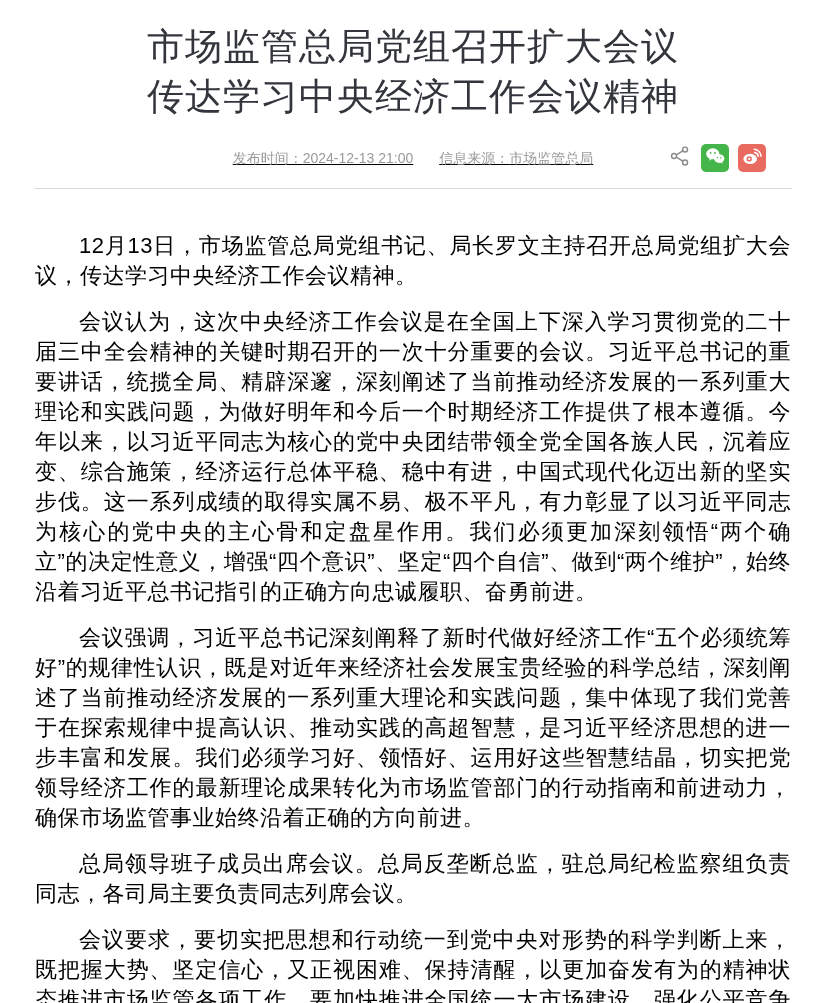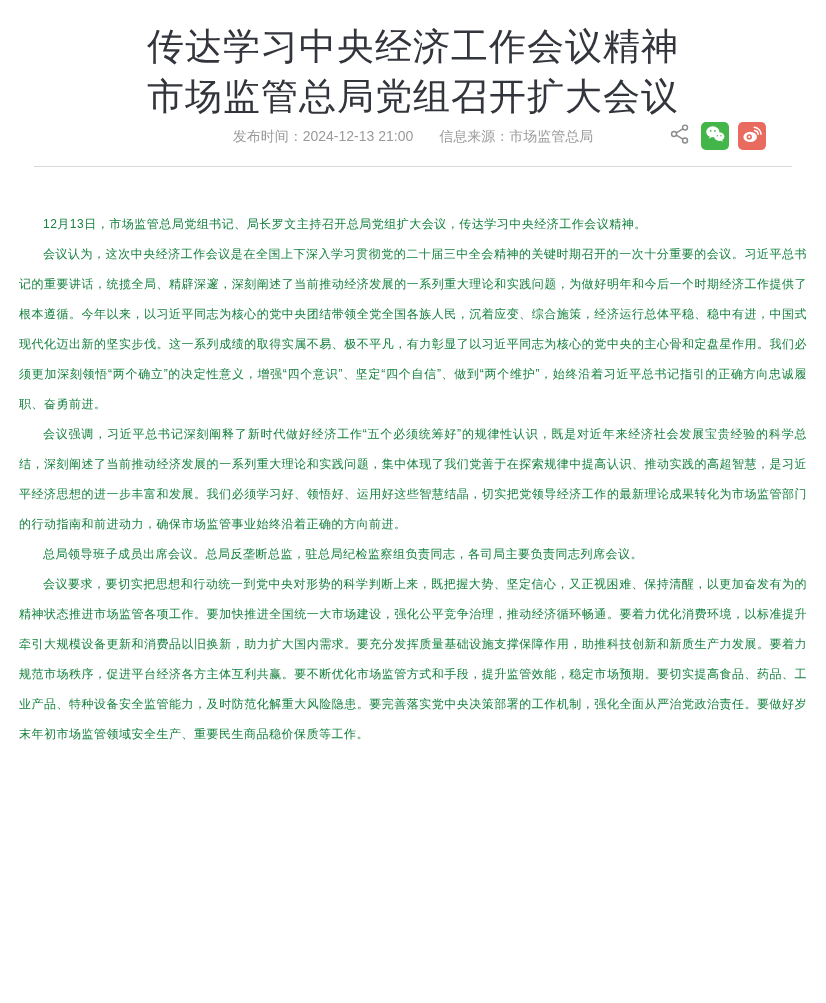--- a/index.html
+++ b/index.html
@@ -26,21 +26,23 @@
   .article-title {
     margin: 0;
     color: #32353b;
     font-size: 37px;
     line-height: 50px;
     font-weight: 400;
     letter-spacing: 1px;
   }
   .meta-row {
     position: relative;
+    margin-top: 22px;
     height: 28px;
+    text-decoration: underline;
   }
   .meta-text {
     color: #9a9a9a;
     font-size: 14px;
     line-height: 28px;
     text-align: center;
   }
   .meta-text .gap {
     display: inline-block;
     width: 26px;
@@ -79,38 +81,38 @@
     margin-left: auto;
     margin-right: auto;
   }
 
   
   .article-body {
     margin-top: 42px;
     padding: 0 1px;
   }
   .article-body p {
-    margin: 0;
-    color: #15803d;
-    font-size: 12px;
+    margin: 16px;
+    color: #000000;
+    font-size: 22px;
     line-height: 30px;
     text-align: justify;
     text-indent: 2em;
     letter-spacing: 0.5px;
   }
 </style>
 </head>
 <body>
 
 <div class="page">
 
   <div class="article-header">
     <h1 class="article-title">
+      <span style="display:block">市场监管总局党组召开扩大会议</span>
       <span style="display:block">传达学习中央经济工作会议精神</span>
-      <span style="display:block">市场监管总局党组召开扩大会议</span>
     </h1>
 
     <div class="meta-row">
       <div class="meta-text">
         <span>发布时间：</span><span>2024-12-13 21:00</span><span class="gap"></span><span>信息来源：</span><span>市场监管总局</span>
       </div>
 
       <div class="share-bar">
 
         <div class="share-plain">

